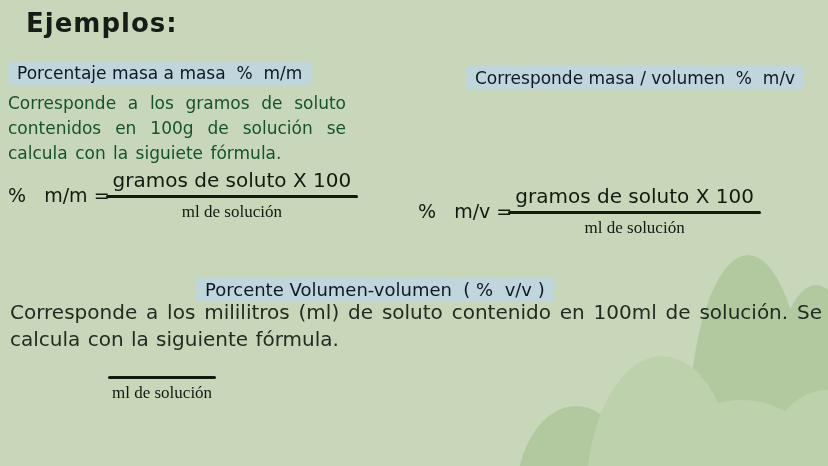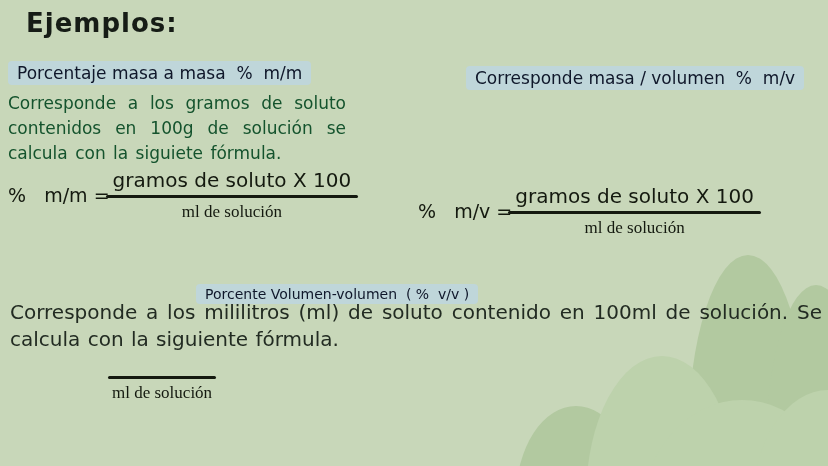--- a/index.html
+++ b/index.html
@@ -54,21 +54,21 @@
   .formula .lhs { font-size: 19px; white-space: pre; }
   .frac { display: inline-flex; flex-direction: column; align-items: center; }
   .frac .num { font-size: 20px; white-space: pre; padding: 0 3px; }
   .frac .bar { height: 3px; background: #14190f; border-radius: 2px; align-self: stretch; margin: 3px -4px 2px; }
   .frac .den { font-size: 17px; white-space: pre; margin-top: 2px; font-family: Liberation Serif, serif; }
 
   .f-mm { left: 8px;   top: 168px; }
   .f-mv { left: 418px; top: 184px; }
   .f-vv { left: 112px; top: 373px; }
 
-  .hl-vv { position: absolute; left: 196px; top: 284px; font-size: 14px; }
+  .hl-vv { position: absolute; left: 196px; top: 277px; font-size: 18px; }
   .para-vv {
     position: absolute; left: 10px; top: 299px; width: 812px;
     margin: 0;
     font-size: 20px; line-height: 1.36;
     text-align: justify; text-align-last: left;
     word-spacing: 1px;
     color: #222b22;
   }
 </style>
 </head>

